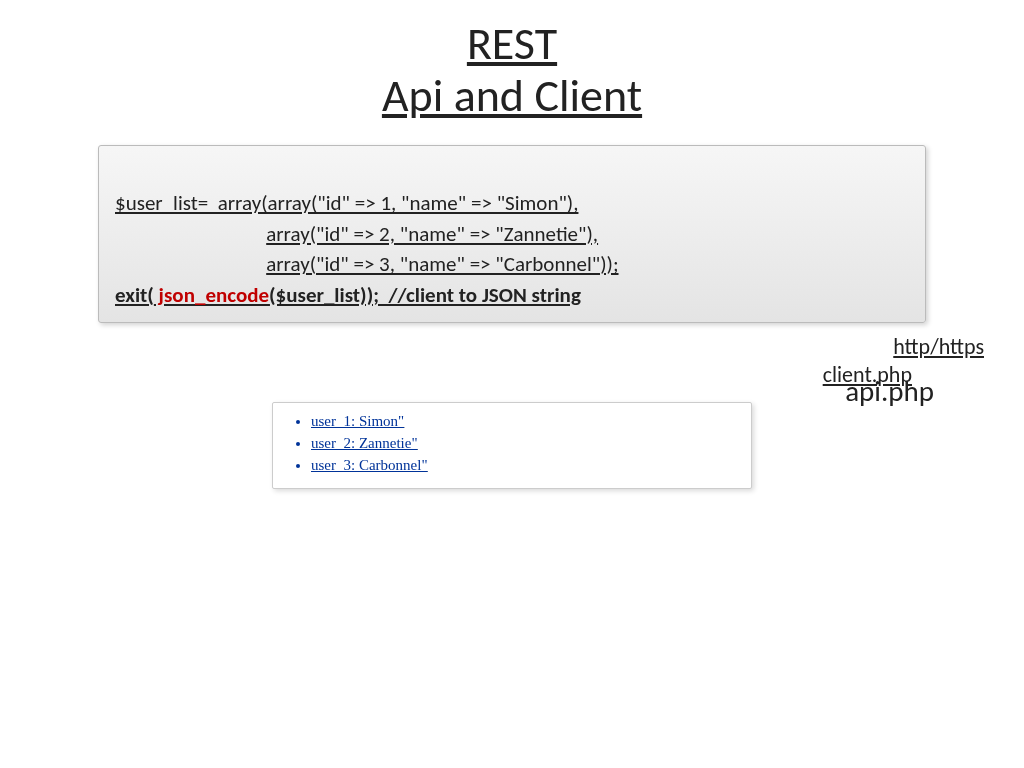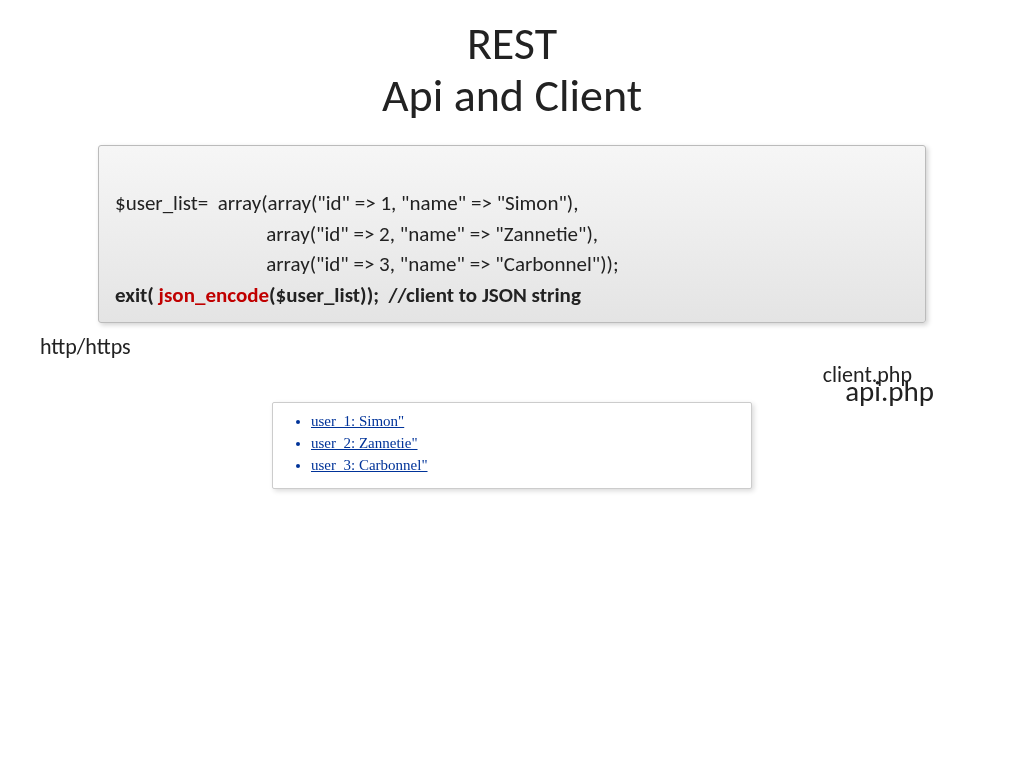--- a/index.html
+++ b/index.html
@@ -7,20 +7,21 @@
     margin: 0; padding: 0;
     width: 1024px; height: 768px;
     background: #fff;
     font-family: Calibri, Arial, sans-serif;
     color: #222;
   }
   .slide {
     width: 1024px; height: 768px;
     position: relative;
     padding: 18px 40px;
+    text-decoration: underline;
   }
   .title {
     text-align: center;
     font-size: 46px;
     line-height: 1.12;
     margin: 0 0 24px 0;
     font-weight: 400;
   }
   .codebox {
     border: 1px solid #bbb;
@@ -39,21 +40,21 @@
   .codebox.green {
     background: linear-gradient(#f5fbe9, #e8f3d3);
     border: 1px solid #b6d58a;
     margin: 18px 40px 0 40px;
     font-size: 18px;
     font-weight: 700;
   }
   .red { color: #c00000; }
   .bold { font-weight: 700; }
   .label-http {
-    text-align: left;
+    text-align: right;
     font-size: 22px;
     margin-top: 10px;
   }
   .label-api {
     position: absolute;
     right: 90px;
     top: 373px;
     font-size: 29px;
   }
   .label-client {

